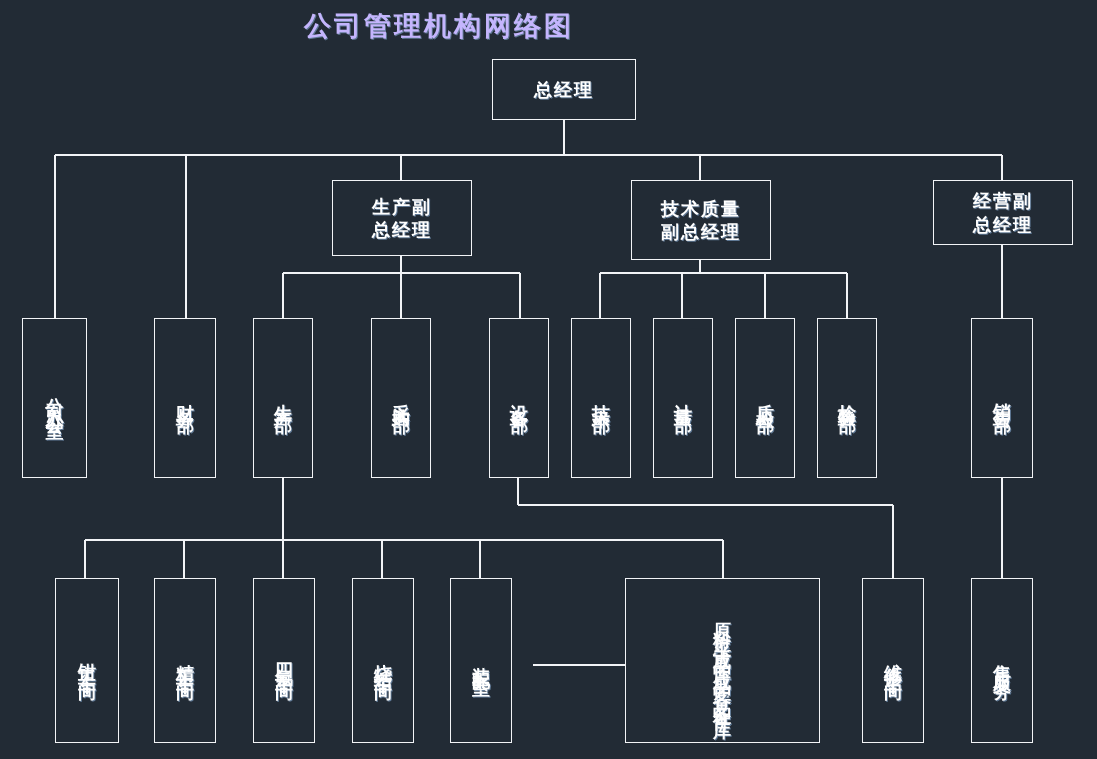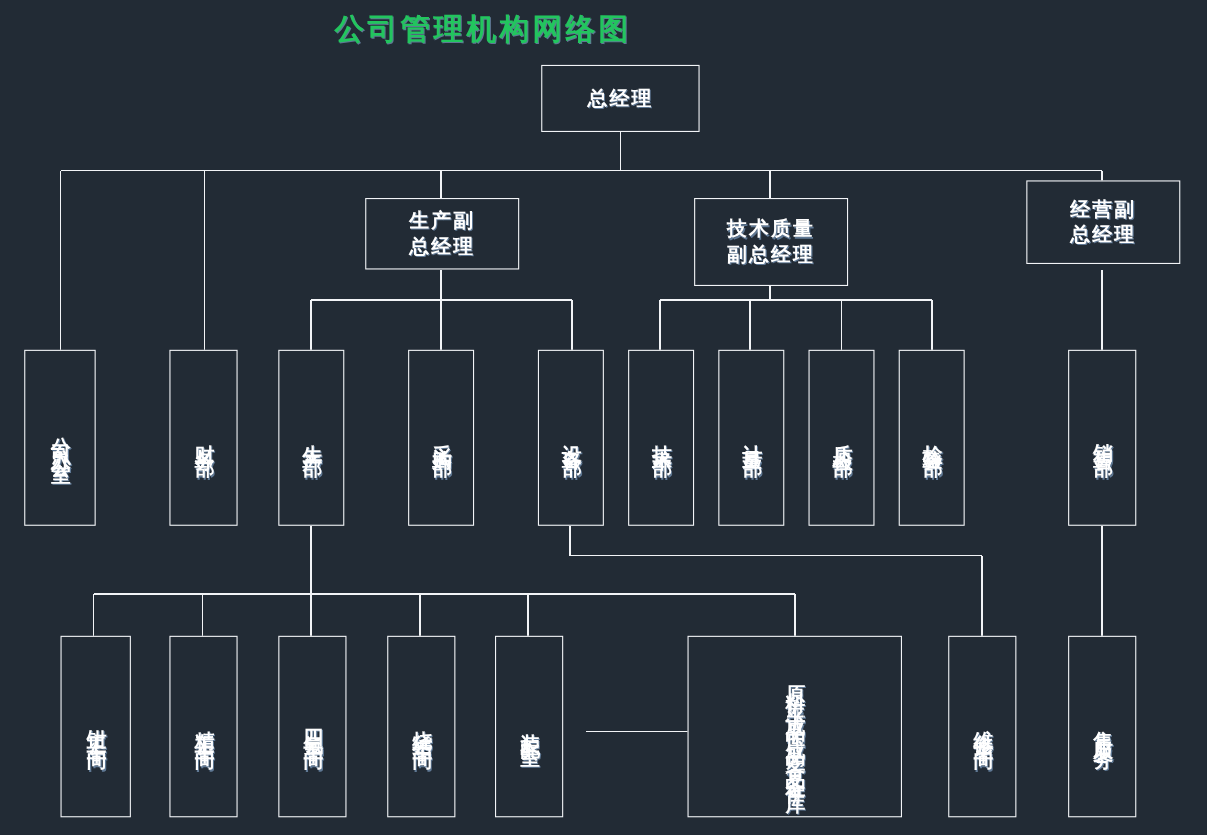--- a/index.html
+++ b/index.html
@@ -25,21 +25,21 @@
     width: 1097px;
     height: 759px;
     pointer-events: none;
   }
   .chart-title {
     position: absolute;
     left: 0;
     top: 8px;
     width: 878px;
     text-align: center;
-    color: #22c55e;
+    color: #c4b5fd;
     font-size: 27px;
     font-weight: bold;
     letter-spacing: 3px;
     text-shadow: 1px 1px 0 #5f7894;
     white-space: nowrap;
   }
   .node {
     position: absolute;
     box-sizing: border-box;
     border: 1.6px solid #f2f4f7;
@@ -129,31 +129,31 @@
       <path d="M893,505 L893,578"></path>
 
       <path d="M1002,478 L1002,578"></path>
     </g>
   </svg>
 
   <div class="node horiz" style="left:492px; top:59px; width:144px; height:61px;">
     <span class="txt">总经理</span>
   </div>
 
-  <div class="node horiz" style="left:332px; top:180px; width:140px; height:65px;">
+  <div class="node horiz" style="left:332px; top:180px; width:140px; height:76px;">
     <span class="txt" style="white-space:pre-line;">生产副
 总经理</span>
   </div>
 
   <div class="node horiz" style="left:631px; top:180px; width:140px; height:80px;">
     <span class="txt" style="white-space:pre-line;">技术质量
 副总经理</span>
   </div>
 
-  <div class="node horiz" style="left:933px; top:164px; width:140px; height:76px;">
+  <div class="node horiz" style="left:933px; top:180px; width:140px; height:65px;">
     <span class="txt" style="white-space:pre-line;">经营副
 总经理</span>
   </div>
 
   <div class="node vert" style="left:22px; top:318px; width:65px; height:160px;">
     <span class="txt">公司办公室</span>
   </div>
 
   <div class="node vert" style="left:154px; top:318px; width:62px; height:160px;">
     <span class="txt">财务部</span>

